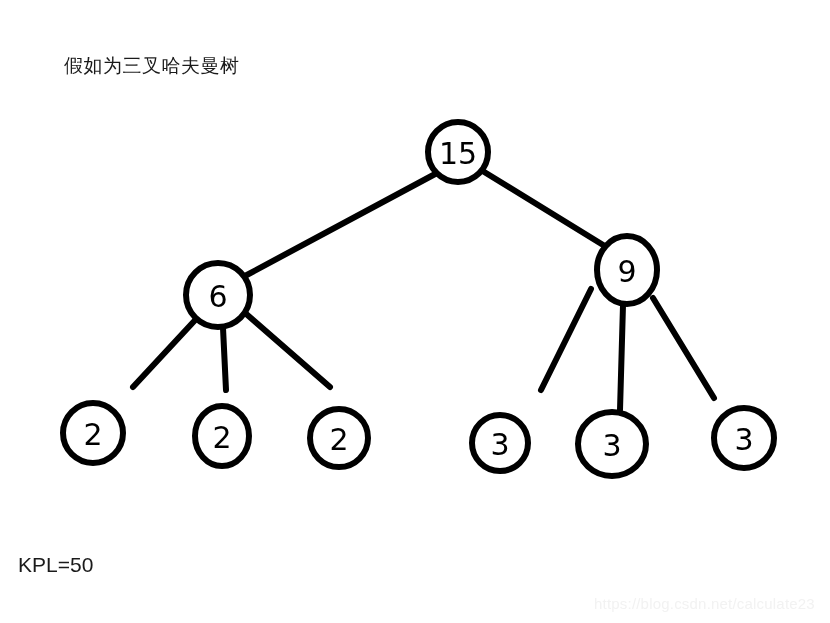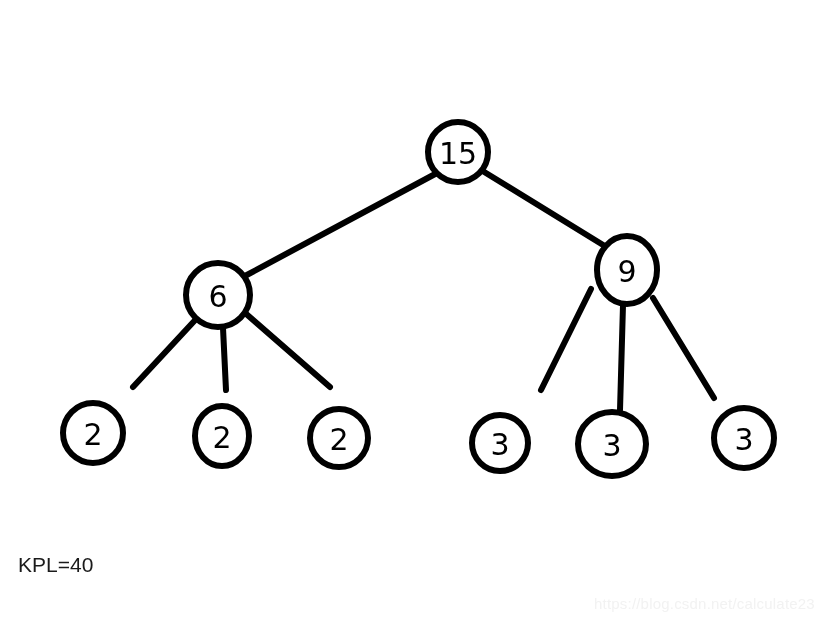--- a/index.html
+++ b/index.html
@@ -108,18 +108,19 @@
           <ellipse cx="612" cy="444" rx="34" ry="32" fill="#ffffff" stroke="#000000" stroke-width="6"></ellipse>
           <text x="612" y="445" class="node-label">3</text>
         </g>
         <g>
           <ellipse cx="744" cy="438" rx="30" ry="30" fill="#ffffff" stroke="#000000" stroke-width="6"></ellipse>
           <text x="744" y="439" class="node-label">3</text>
         </g>
       </g>
   </svg>
 
+  <div class="caption" id="title-text">假如为三叉哈夫曼树</div>
 
-  <div class="caption" id="kpl-text">KPL=40</div>
+  <div class="caption" id="kpl-text">KPL=50</div>
 
   <div class="caption" id="watermark-text">https://blog.csdn.net/calculate23</div>
 
 </div>
 
 </body></html>

